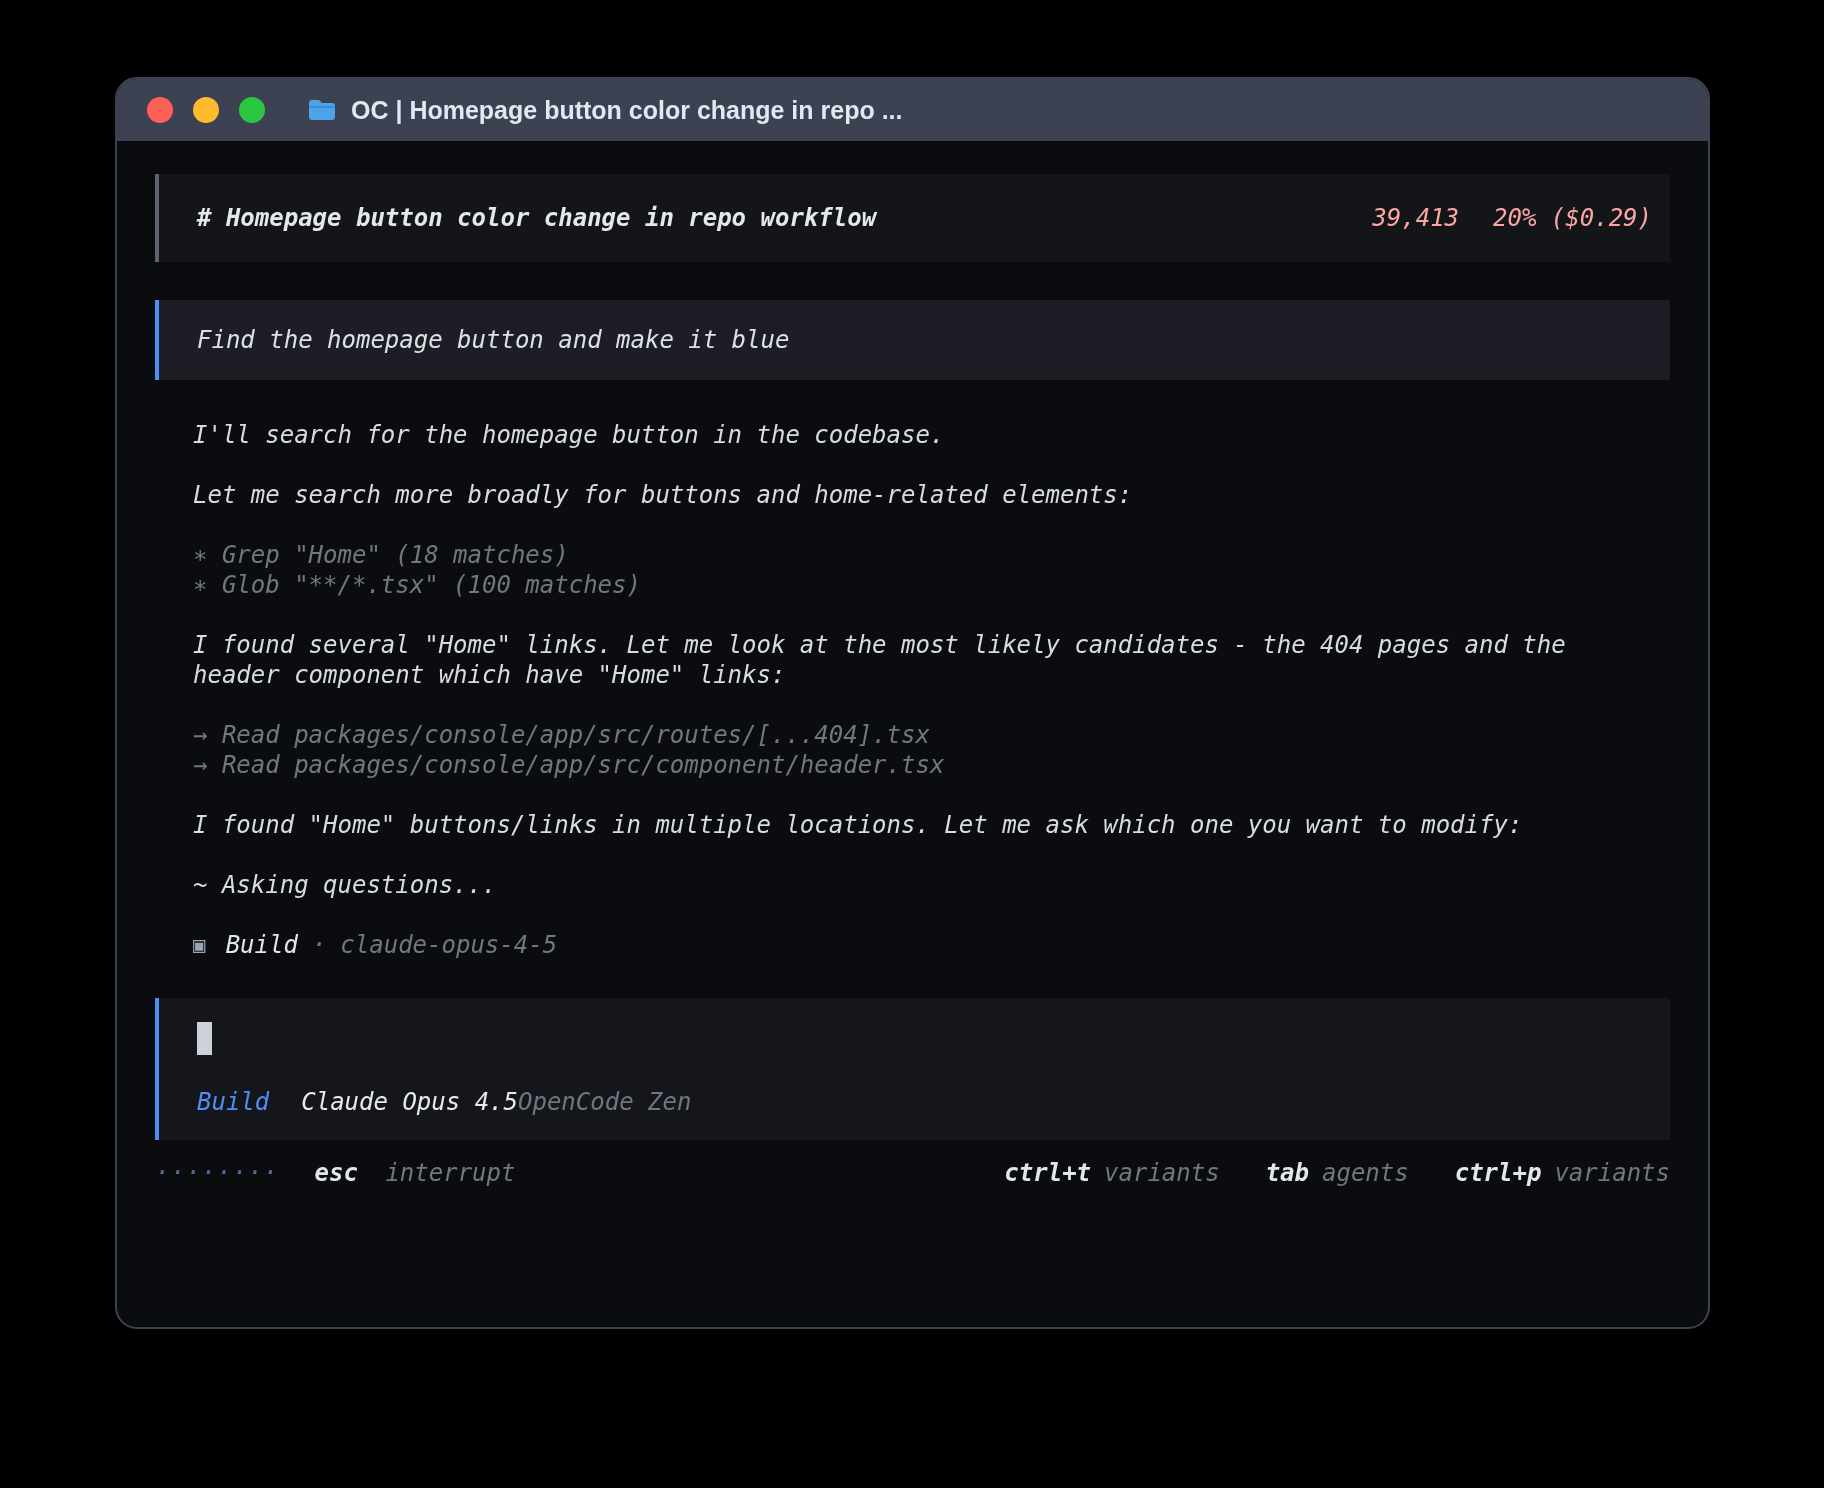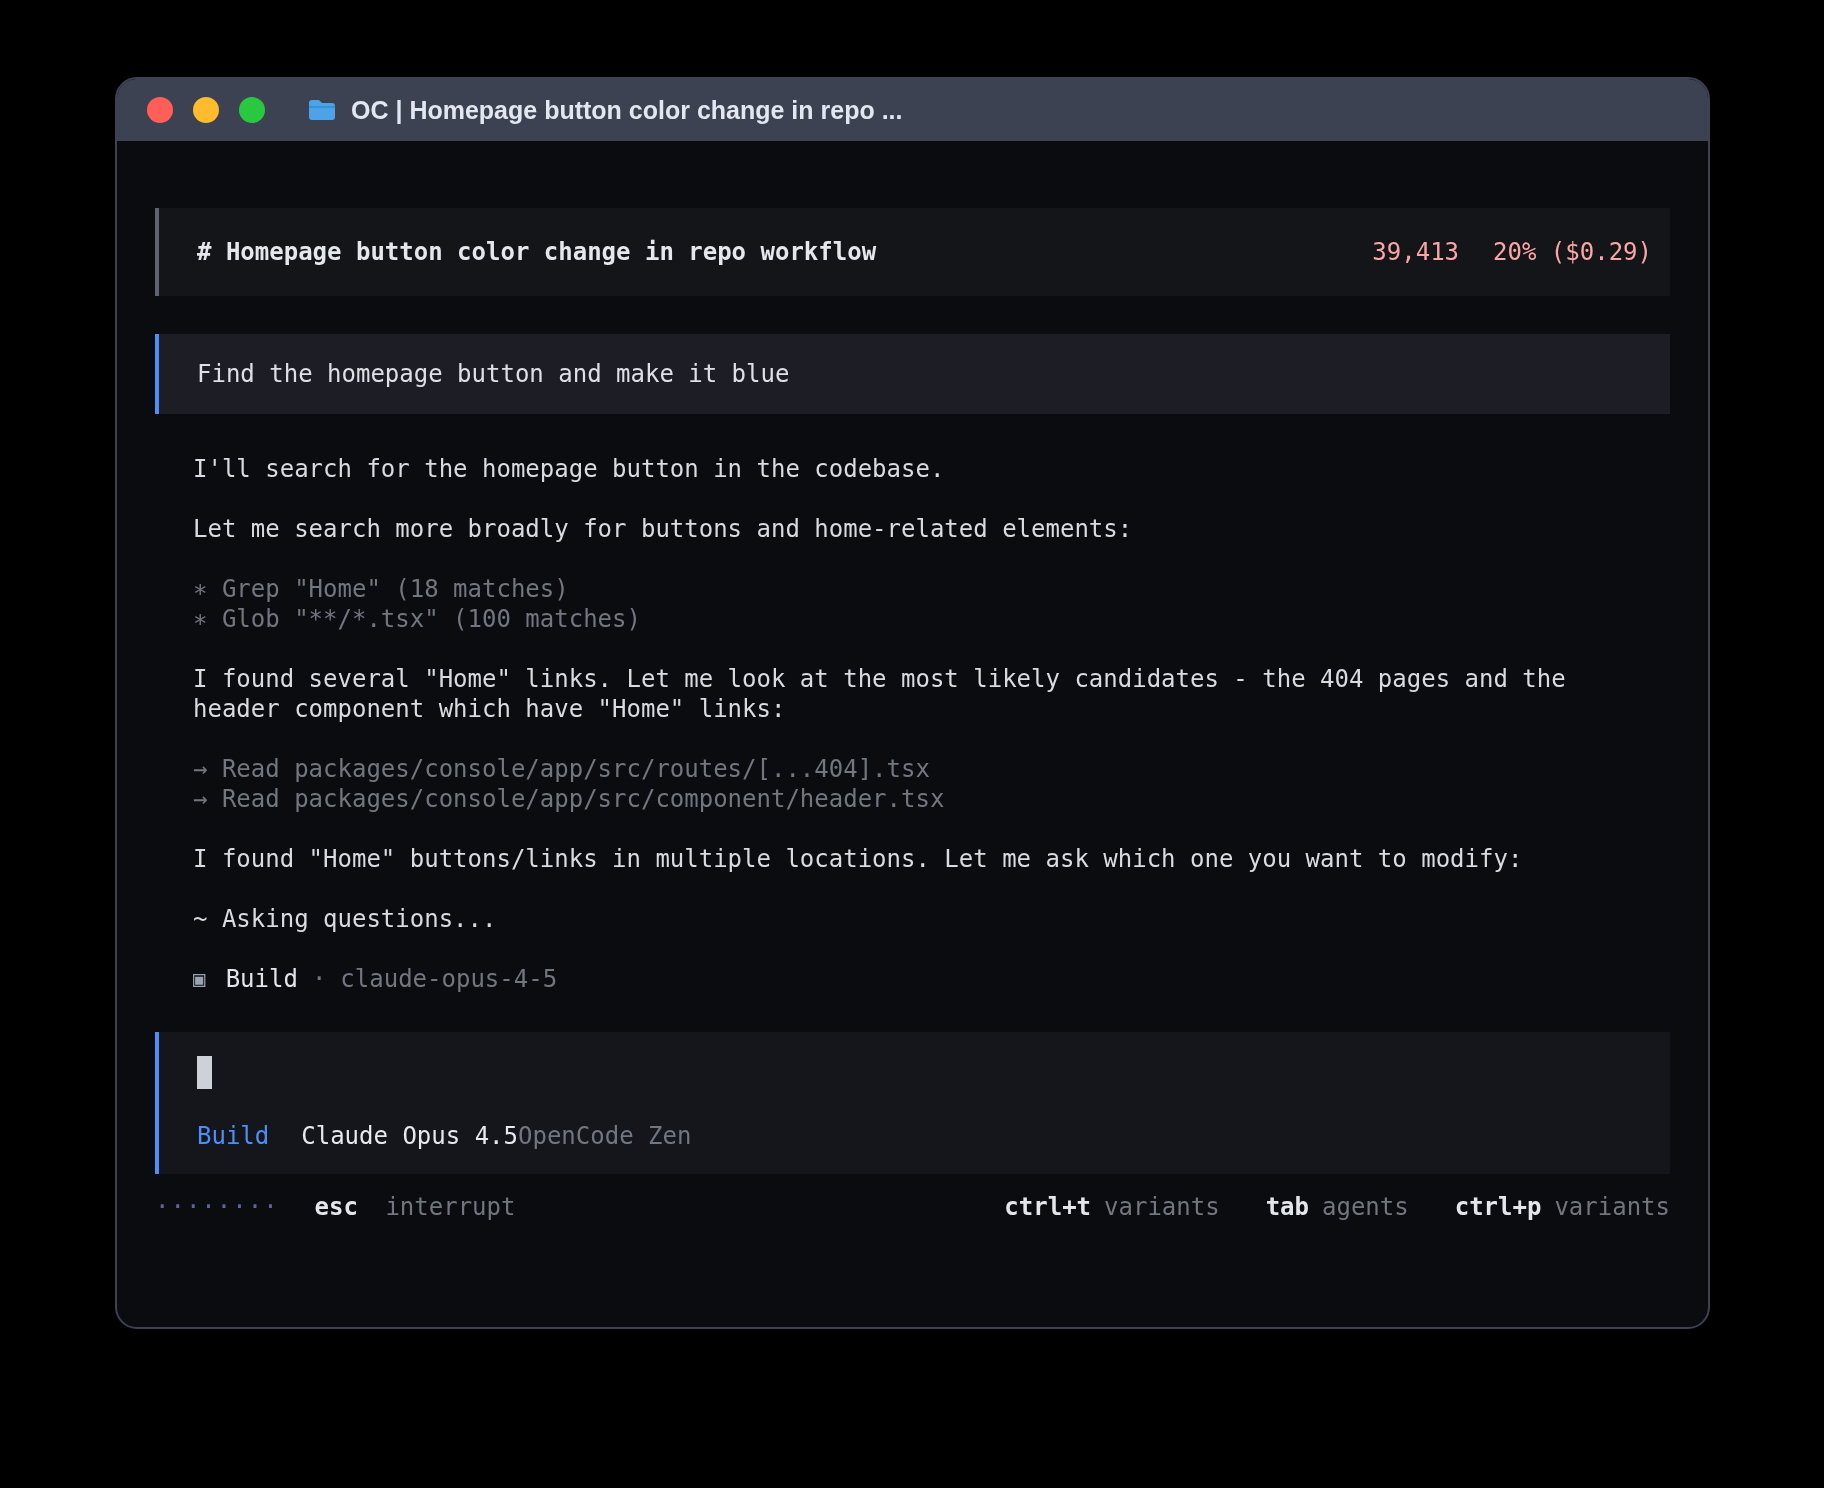--- a/index.html
+++ b/index.html
@@ -2,39 +2,39 @@
 <html><head>
 <meta charset="utf-8">
 <style>
   * { margin:0; padding:0; box-sizing:border-box; }
   html,body { width:1824px; height:1488px; background:#000000; overflow:hidden; }
   body { font-family:"DejaVu Sans Mono","Liberation Mono",monospace; font-size:24px; color:#d8dbe0; }
 
   .window {
     position:absolute; left:115px; top:77px; width:1595px; height:1252px;
     background:#0b0c10; border:2px solid #3d4253; border-radius:22px;
-    overflow:hidden; display:flex; flex-direction:column;gap:34px;
+    overflow:hidden; display:flex; flex-direction:column;
   }
 
   .titlebar {
     height:62px; flex:0 0 auto; background:#3d4253;
     display:flex; align-items:center; padding:0 30px;
   }
   .lights { display:flex; gap:20px; align-items:center; }
   .light { width:26px; height:26px; border-radius:50%; display:block; }
   .light.red { background:#ff5f57; }
   .light.yellow { background:#febb2e; }
   .light.green { background:#2ac840; }
   .folder-icon { margin-left:42px; margin-right:14px; display:flex; align-items:center; }
   .window-title {
     font-family:"Liberation Sans","DejaVu Sans",sans-serif; font-weight:bold;
     font-size:25px; color:#e3e7f2; white-space:nowrap;
   }
 
-  .content { flex:1; padding:33px 38px 0; display:flex; flex-direction:column; }
+  .content { flex:1; padding:33px 38px 0; display:flex; flex-direction:column;font-style:italic; }
 
   .session-header {
     background:#141519; border-left:4px solid #5d6370; height:88px; flex:0 0 auto;
     display:flex; align-items:center; justify-content:space-between;
     padding:0 18px 0 38px;
   }
   .session-title { font-weight:bold; color:#e4e7ec; white-space:nowrap; }
   .session-stats { color:#fca5a5; display:flex; gap:34px; white-space:nowrap; }
 
   .user-message {

